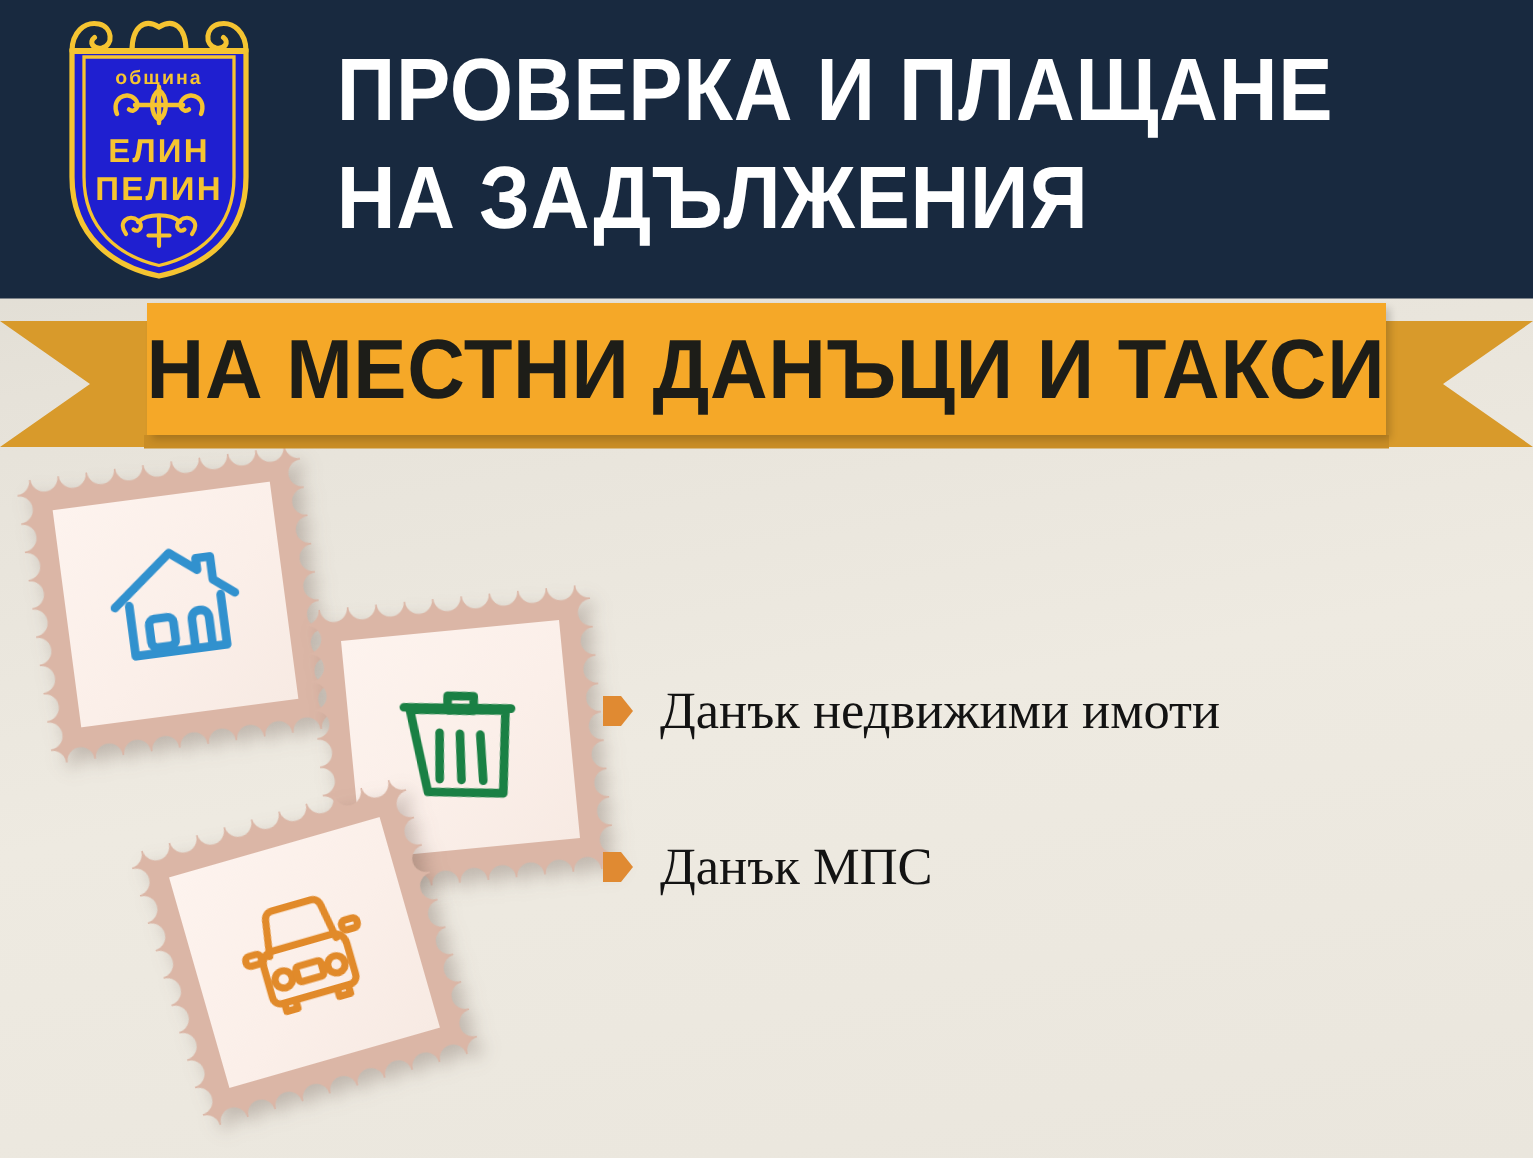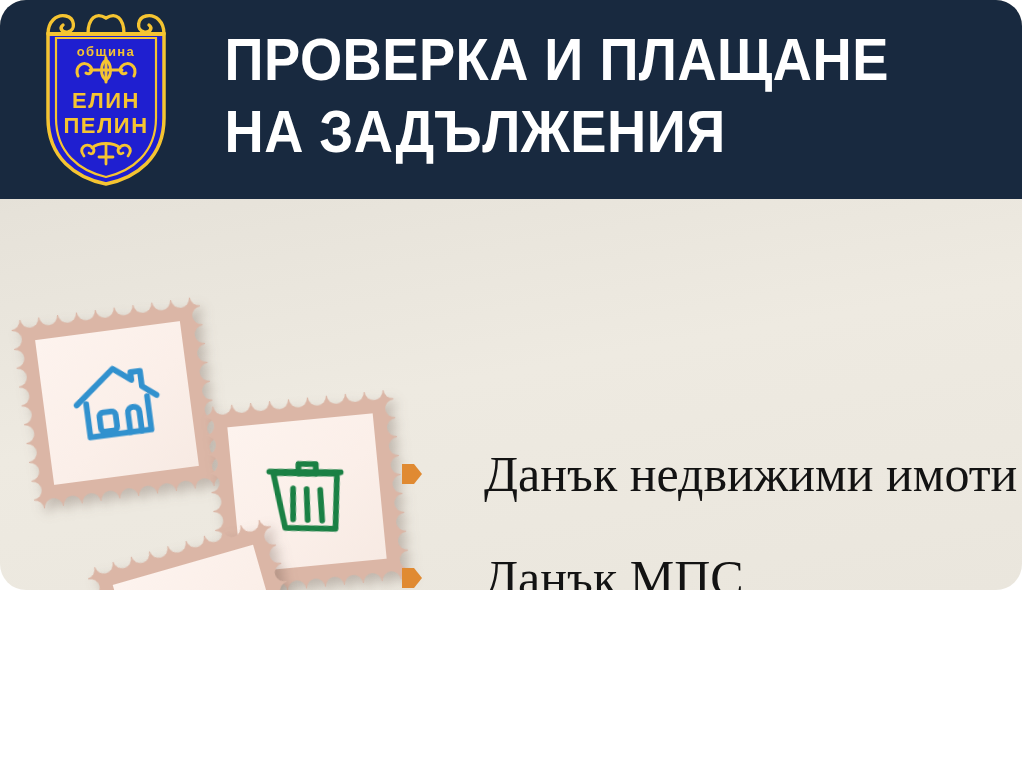--- a/index.html
+++ b/index.html
@@ -3,25 +3,24 @@
 <meta charset="utf-8">
 <style>
   html, body {
     margin: 0;
     padding: 0;
     background: #ffffff;
   }
   #poster {
     position: relative;
     width: 1022px;
-    height: 590px;
+    height: 772px;
     overflow: hidden;
     font-family: "Liberation Sans", sans-serif;
     background: linear-gradient(170deg, #d9d6cd 0%, #e6e2d9 28%, #eeeae1 60%, #eae6dd 100%);
-    border-radius: 26px;
   }
 
   
   .header {
     position: absolute;
     left: 0; top: 0;
     width: 1022px;
     height: 199px;
     background: #18293f;
     z-index: 5;
@@ -149,25 +148,24 @@
     height: 104px;
   }
   .bullet {
     width: 20px;
     height: 22px;
     margin-right: 18px;
     flex: 0 0 auto;
   }
   .item-label {
     font-family: "Liberation Serif", "DejaVu Serif", serif;
-    font-size: 50px;
+    font-size: 35px;
     line-height: 46px;
     color: #131313;
     white-space: nowrap;
-    margin-left: 44px;
   }
 </style>
 </head>
 <body>
 
 <div id="poster">
 
   <div class="header">
 
     <div class="crest">
@@ -206,20 +204,28 @@
         </g>
       </svg>
     </div>
 
     <div class="title-block">
       <div class="title-line">ПРОВЕРКА И ПЛАЩАНЕ</div>
       <div class="title-line">НА ЗАДЪЛЖЕНИЯ</div>
     </div>
   </div>
 
+  <div class="ribbon-wrap">
+    <div class="ribbon-tail left"></div>
+    <div class="ribbon-tail right"></div>
+    <div class="ribbon-shadow"></div>
+    <div class="ribbon-main">
+      <span class="ribbon-text">НА МЕСТНИ ДАНЪЦИ И ТАКСИ</span>
+    </div>
+  </div>
 
   <div class="stamp" id="stamp-house">
     <svg class="frame" viewBox="0 0 190 190">
       <defs>
         <mask id="mhouse">
           <rect x="0" y="0" width="190" height="190" fill="#fff"></rect>
           <g fill="#000">
             <circle cx="0" cy="0" r="9"></circle>
               <circle cx="19" cy="0" r="9"></circle>
               <circle cx="38" cy="0" r="9"></circle>

